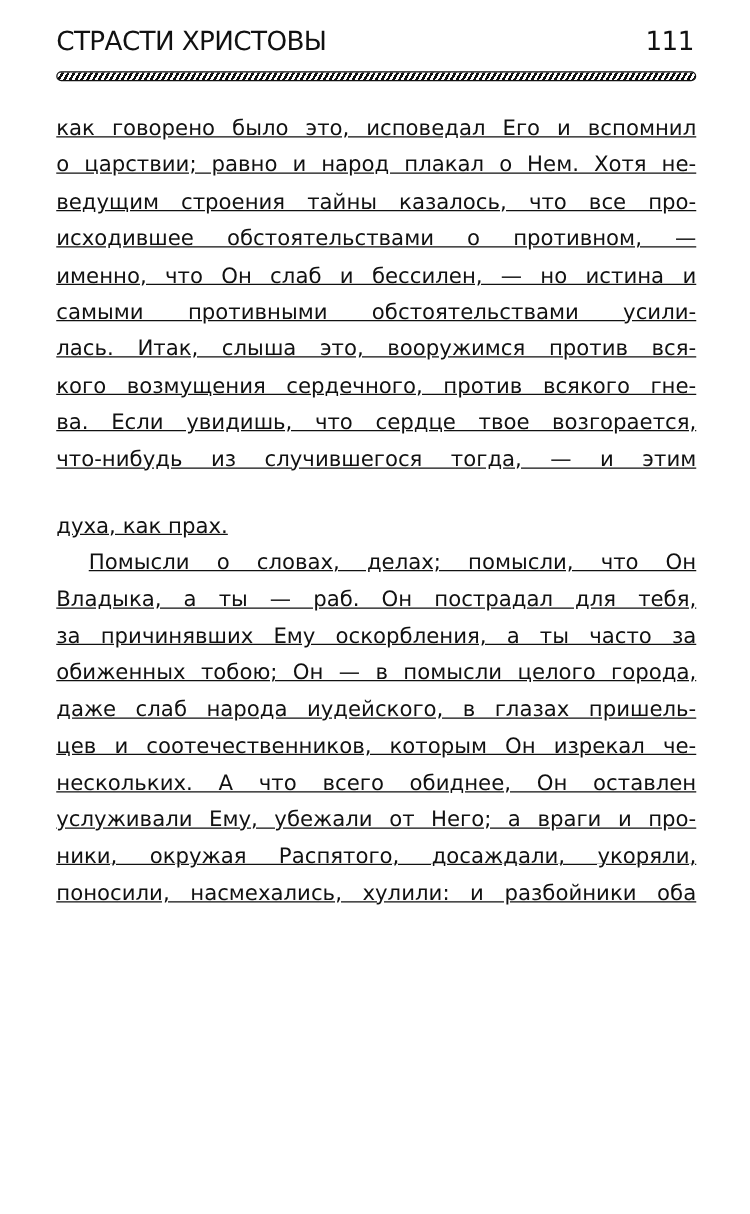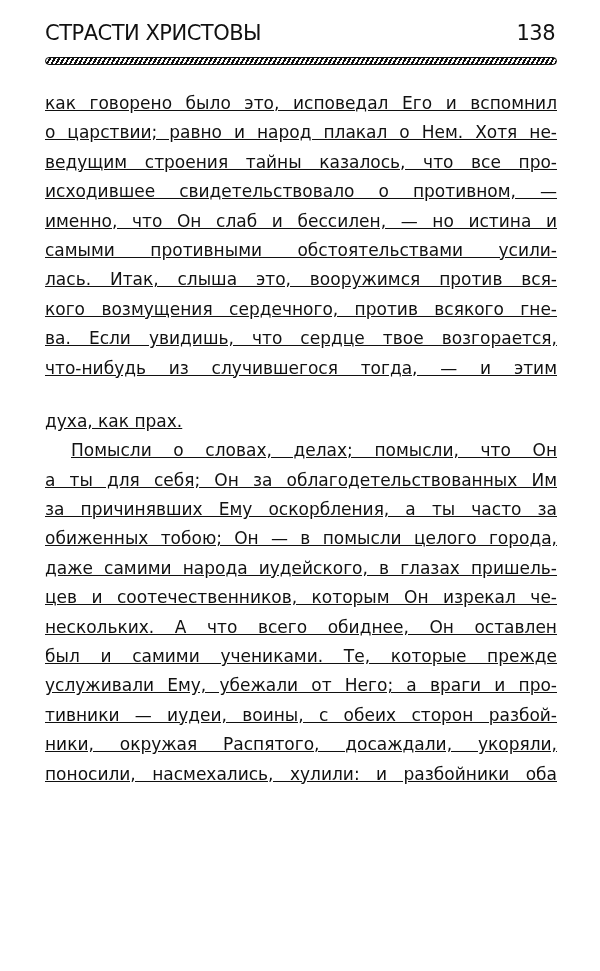--- a/index.html
+++ b/index.html
@@ -79,42 +79,40 @@
     .line.indent {
       padding-left: 26px;
     }
   </style>
 </head>
 <body>
 
 <div class="page">
   <div class="running-head">
     <span class="title">СТРАСТИ ХРИСТОВЫ</span>
-    <span class="folio">138</span>
+    <span class="folio">111</span>
   </div>
   <div class="rope-rule"></div>
 
   <div class="body-text">
     <span class="line">как говорено было это, исповедал Его и вспомнил</span>
     <span class="line">о царствии; равно и народ плакал о Нем. Хотя не-</span>
     <span class="line">ведущим строения тайны казалось, что все про-</span>
-    <span class="line">исходившее свидетельствовало о противном, —</span>
+    <span class="line">исходившее обстоятельствами о противном, —</span>
     <span class="line">именно, что Он слаб и бессилен, — но истина и</span>
     <span class="line">самыми противными обстоятельствами усили-</span>
     <span class="line">лась. Итак, слыша это, вооружимся против вся-</span>
     <span class="line">кого возмущения сердечного, против всякого гне-</span>
     <span class="line">ва. Если увидишь, что сердце твое возгорается,</span>
     <span class="line">что-нибудь из случившегося тогда, — и этим</span>
     <span class="line last">духа, как прах.</span>
     <span class="line indent">Помысли о словах, делах; помысли, что Он</span>
-    <span class="line">а ты для себя; Он за облагодетельствованных Им</span>
+    <span class="line">Владыка, а ты — раб. Он пострадал для тебя,</span>
     <span class="line">за причинявших Ему оскорбления, а ты часто за</span>
     <span class="line">обиженных тобою; Он — в помысли целого города,</span>
-    <span class="line">даже самими народа иудейского, в глазах пришель-</span>
+    <span class="line">даже слаб народа иудейского, в глазах пришель-</span>
     <span class="line">цев и соотечественников, которым Он изрекал че-</span>
     <span class="line">нескольких. А что всего обиднее, Он оставлен</span>
-    <span class="line">был и самими учениками. Те, которые прежде</span>
     <span class="line">услуживали Ему, убежали от Него; а враги и про-</span>
-    <span class="line">тивники — иудеи, воины, с обеих сторон разбой-</span>
     <span class="line">ники, окружая Распятого, досаждали, укоряли,</span>
     <span class="line">поносили, насмехались, хулили: и разбойники оба</span>
   </div>
 </div>
 
 </body></html>

